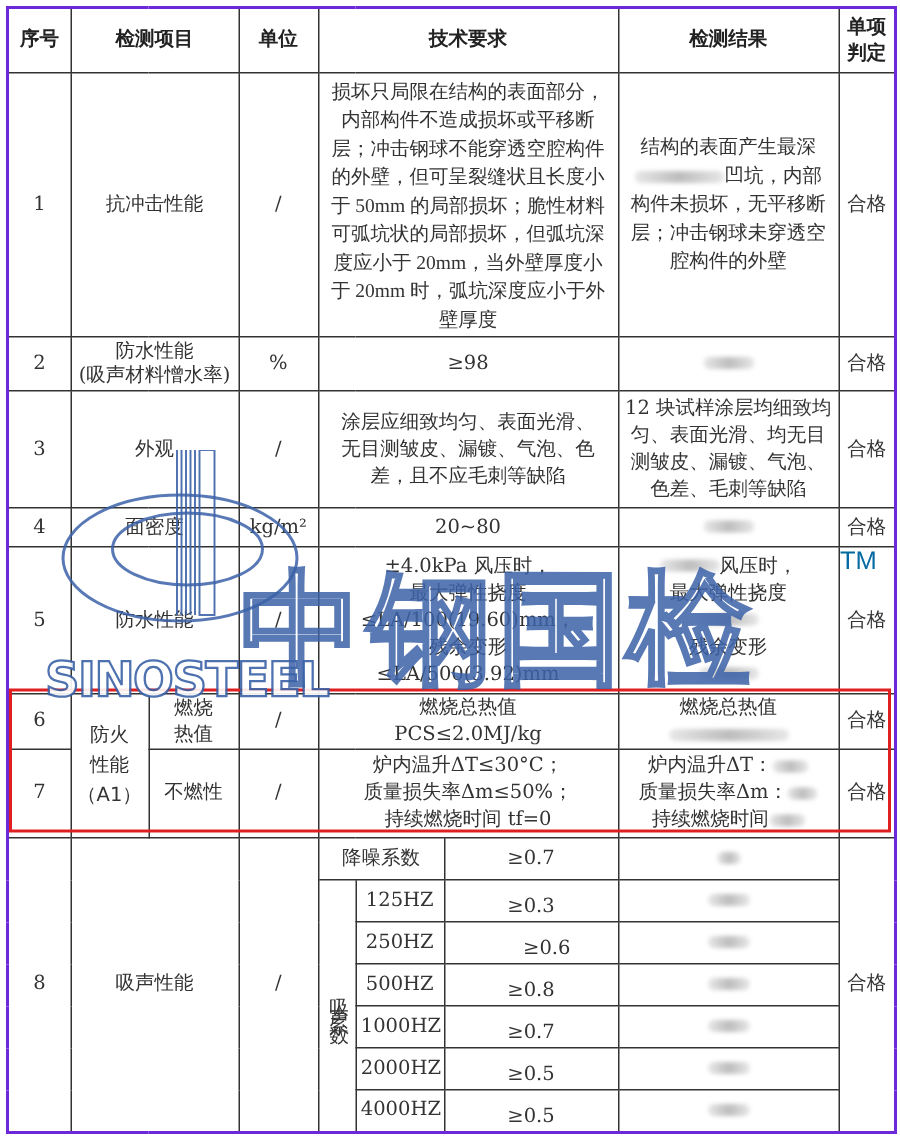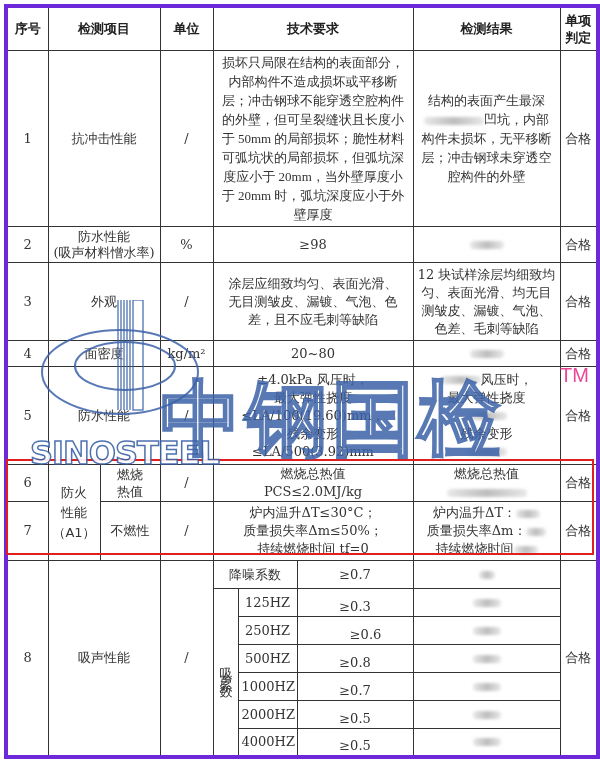--- a/index.html
+++ b/index.html
@@ -1,28 +1,28 @@
 <!DOCTYPE html>
 <html><head>
 <meta charset="utf-8">
 <style>
   html, body { margin:0; padding:0; background:#ffffff; }
   body { width:600px; height:760px; position:relative; overflow:hidden;
          font-family:"DejaVu Serif","Liberation Serif",serif; color:#333; }
   table.spec { position:absolute; left:4px; top:4px; width:592px; border-collapse:collapse; table-layout:fixed; }
   table.spec td, table.spec th { border:1px solid #333; text-align:center; vertical-align:middle; padding:0 3px; font-size:13px; line-height:18px; }
-  table.spec { border:4px solid #6d28d9; }
+  table.spec { border:2px solid #6d28d9; }
   th { font-family:"DejaVu Sans","Liberation Sans",sans-serif; font-weight:bold; font-size:13px; color:#222; height:42px; }
   .blur { display:inline-block; height:8px; border-radius:4px; background:linear-gradient(90deg,#e8e8e8,#bdbdbd,#e8e8e8); filter:blur(1.5px); vertical-align:middle; }
   .vtext { writing-mode:vertical-rl; letter-spacing:6px; }
   .redbox { position:absolute; left:6px; top:459px; width:588px; height:96px; border:2px solid #e02020; pointer-events:none; box-sizing:border-box; }
   .wm { position:absolute; pointer-events:none; }
   .wm-cn { left:160px; top:365px; font-family:"DejaVu Sans",sans-serif; font-size:82px; font-weight:bold; color:transparent; -webkit-text-stroke:2px #3b62a8; letter-spacing:4px; opacity:0.85; }
   .wm-en { left:30px; top:434px; font-family:"DejaVu Sans",sans-serif; font-size:32px; font-weight:bold; color:#fff; -webkit-text-stroke:1.5px #3b62a8; letter-spacing:-1px; opacity:0.9; }
-  .wm-tm { left:560px; top:364px; font-family:"Liberation Sans",sans-serif; font-size:20px; color:#ec4899;text-align:center; }
+  .wm-tm { left:560px; top:364px; font-family:"Liberation Sans",sans-serif; font-size:17px; color:#0369a1;text-align:center; }
   .wm-logo { left:30px; top:300px; }
 </style>
 </head>
 <body>
 
 <table class="spec">
   <colgroup>
     <col style="width:42px">
     <col style="width:52px">
     <col style="width:60px">
@@ -140,21 +140,21 @@
       <div><span>质量损失率Δm：</span><span class="blur" style="width:20px;"></span></div>
       <div><span>持续燃烧时间</span><span class="blur" style="width:24px;"></span></div>
     </td>
     <td>合格</td>
   </tr>
 
   <tr style="height:28px;">
     <td rowspan="7">8</td>
     <td rowspan="7" colspan="2" style="font-family:'DejaVu Sans',sans-serif;">吸声性能</td>
     <td rowspan="7">/</td>
-    <td colspan="2" style="font-family:Liberation Serif, serif;">降噪系数</td>
+    <td colspan="2" style="font-family:Liberation Mono, monospace;">降噪系数</td>
     <td>≥0.7</td>
     <td><span class="blur" style="width:16px;"></span></td>
     <td rowspan="7">合格</td>
   </tr>
   <tr style="height:28px;">
     <td rowspan="6" style="padding:0;font-family:'DejaVu Sans',sans-serif;">
       <span class="vtext">吸声系数</span>
     </td>
     <td>125HZ</td>
     <td style="vertical-align:bottom;">≥0.3</td>

